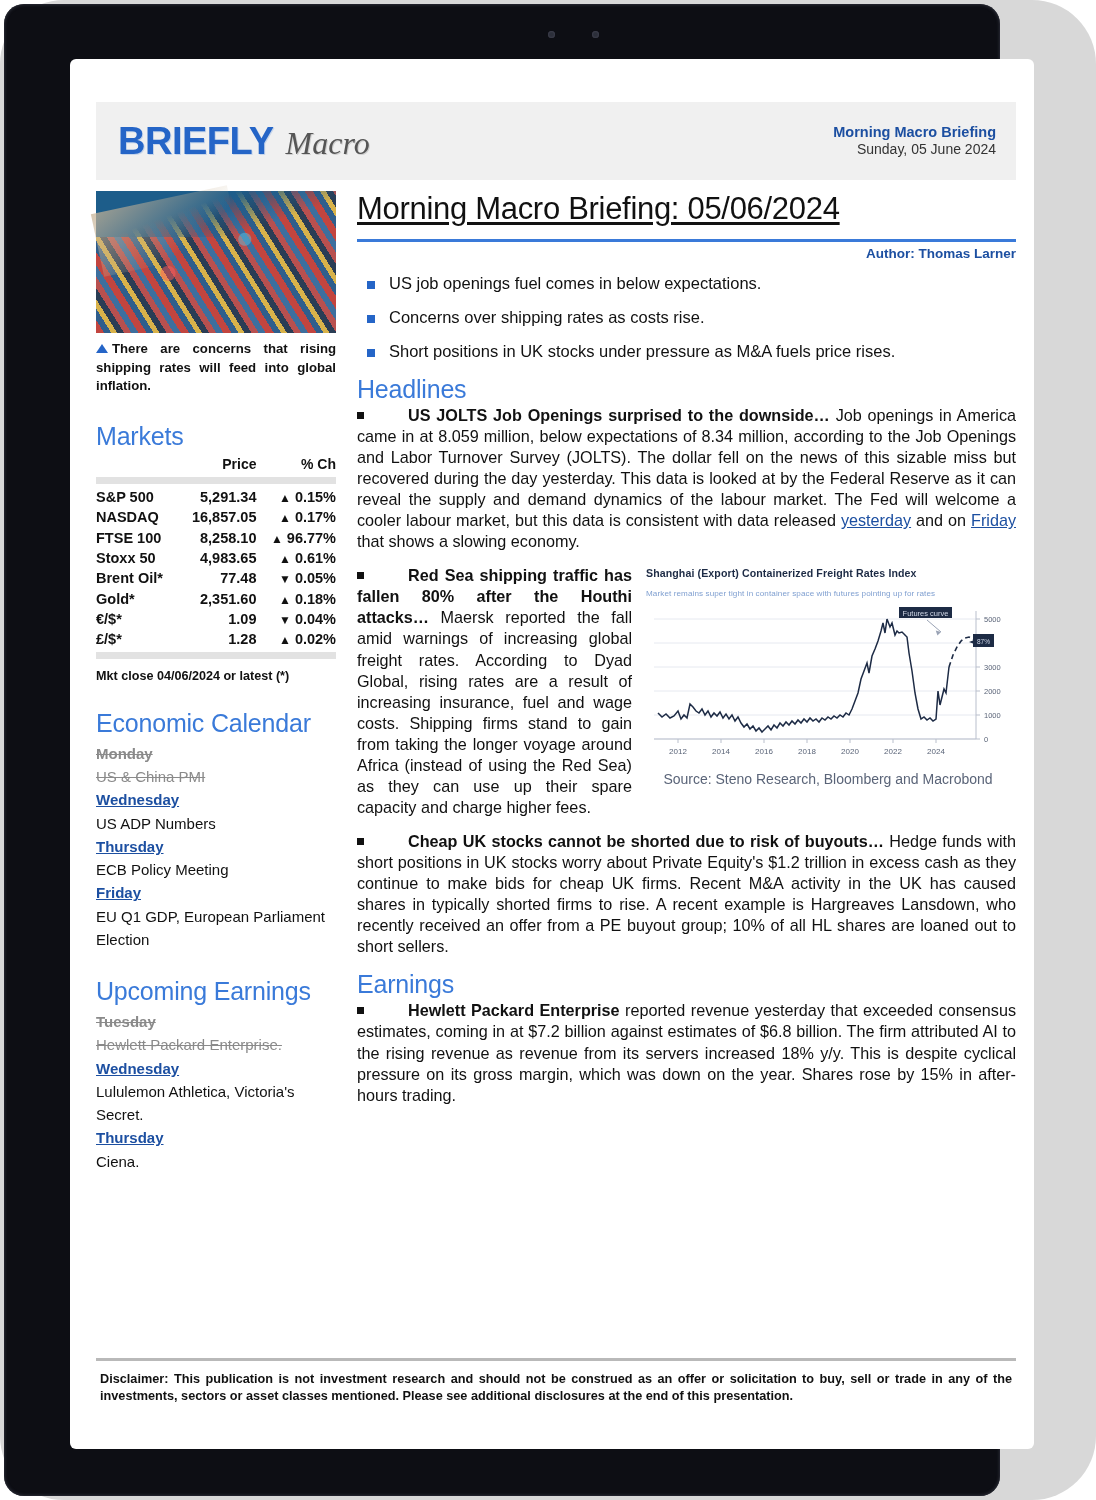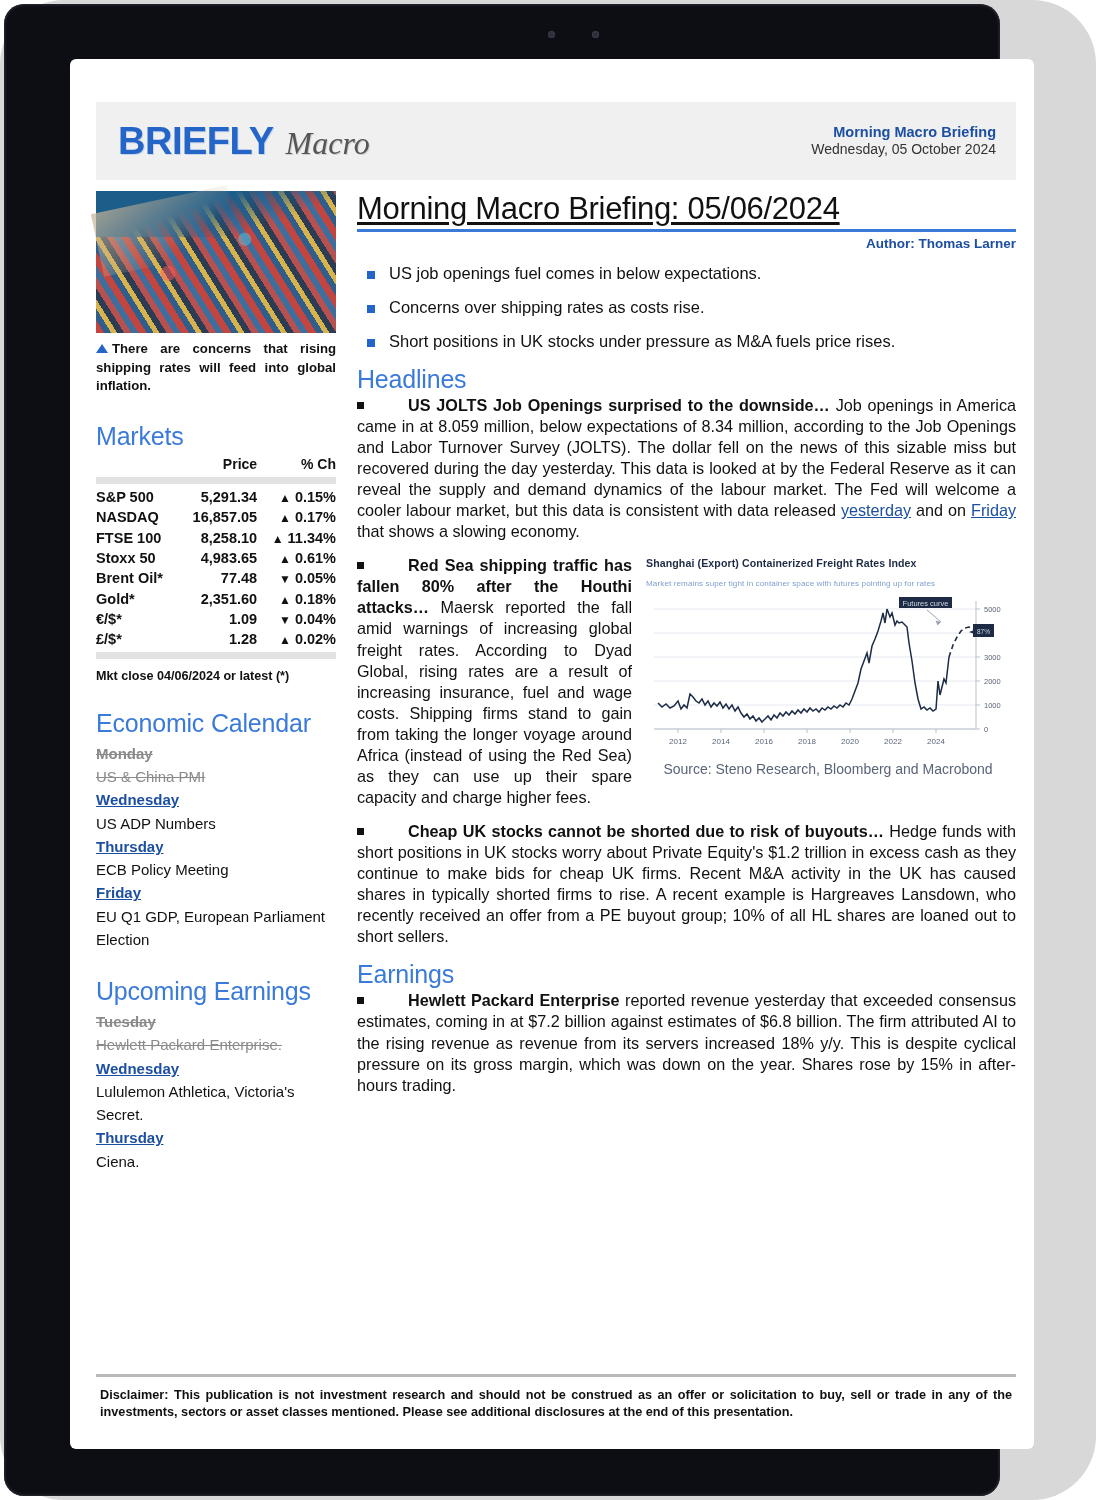--- a/index.html
+++ b/index.html
@@ -147,21 +147,21 @@
     text-decoration: underline; line-height: 1.55;
   }
   .cal-item { font-size: 15px; color: #111; line-height: 1.55; }
   .struck { color: #8a8a8a; text-decoration: line-through; }
   .cal-day.struck { color: #8a8a8a; text-decoration: line-through; }
 
   
   .doc-title {
     font-size: 31px; color: #111; font-weight: normal;
     border-bottom: 3px solid #3a7ad9;
-    padding-bottom: 2px; letter-spacing: -0.3px;
+    padding-bottom: 12px; letter-spacing: -0.3px;
     text-decoration: underline;
     text-underline-offset: 3px;
   }
   .author {
     text-align: right; font-size: 13.5px;
     font-weight: bold; color: #1c4fa1; margin-top: 4px;
   }
   ul.key-bullets { list-style: none; margin-top: 12px; }
   ul.key-bullets li {
     position: relative; padding-left: 32px;
@@ -200,21 +200,21 @@
     font-size: 8.1px; color: #7f9fd0; margin-top: 10px;
     letter-spacing: 0.1px;
   }
   .chart-src {
     font-size: 14px; color: #5a6478; text-align: center;
     margin-top: 10px; padding-right: 6px;
   }
   .chart-svg { display: block; margin-top: 3px; }
 
   
-  .footer { position: absolute; left: 0; bottom: 0; width: 920px; }
+  .footer { position: absolute; left: 0; bottom: 16px; width: 920px; }
   .footer-rule { height: 3px; background: #b9b9b9; }
   .disclaimer {
     font-size: 12.7px; line-height: 1.38; color: #111;
     font-weight: bold; margin-top: 10px; text-align: justify;
     padding: 0 4px;
   }
 </style>
 </head>
 <body>
 
@@ -226,21 +226,21 @@
     <div class="screen">
       <div class="page">
 
         <div class="masthead">
           <div class="logo">
             <span class="logo-briefly">BRIEFLY</span>
             <span class="logo-macro">Macro</span>
           </div>
           <div class="masthead-right">
             <div class="mh-title">Morning Macro Briefing</div>
-            <div class="mh-date">Wednesday, 05 October 2024</div>
+            <div class="mh-date">Sunday, 05 June 2024</div>
           </div>
         </div>
 
         <div class="body-cols">
 
           <div class="col-left">
 
             <div class="photo"></div>
             <div class="caption">
               <span class="tri-up"></span><span>There are concerns that rising shipping rates will feed into global inflation.</span>
@@ -267,21 +267,21 @@
                   <td class="c-chg up"><span class="arr">▲</span> <span>0.15%</span></td>
                 </tr>
                 <tr>
                   <td class="c-name">NASDAQ</td>
                   <td>16,857.05</td>
                   <td class="c-chg up"><span class="arr">▲</span> <span>0.17%</span></td>
                 </tr>
                 <tr>
                   <td class="c-name">FTSE 100</td>
                   <td>8,258.10</td>
-                  <td class="c-chg up"><span class="arr">▲</span> <span>11.34%</span></td>
+                  <td class="c-chg up"><span class="arr">▲</span> <span>96.77%</span></td>
                 </tr>
                 <tr>
                   <td class="c-name">Stoxx 50</td>
                   <td>4,983.65</td>
                   <td class="c-chg up"><span class="arr">▲</span> <span>0.61%</span></td>
                 </tr>
                 <tr>
                   <td class="c-name">Brent Oil*</td>
                   <td>77.48</td>
                   <td class="c-chg down"><span class="arr">▼</span> <span>0.05%</span></td>

